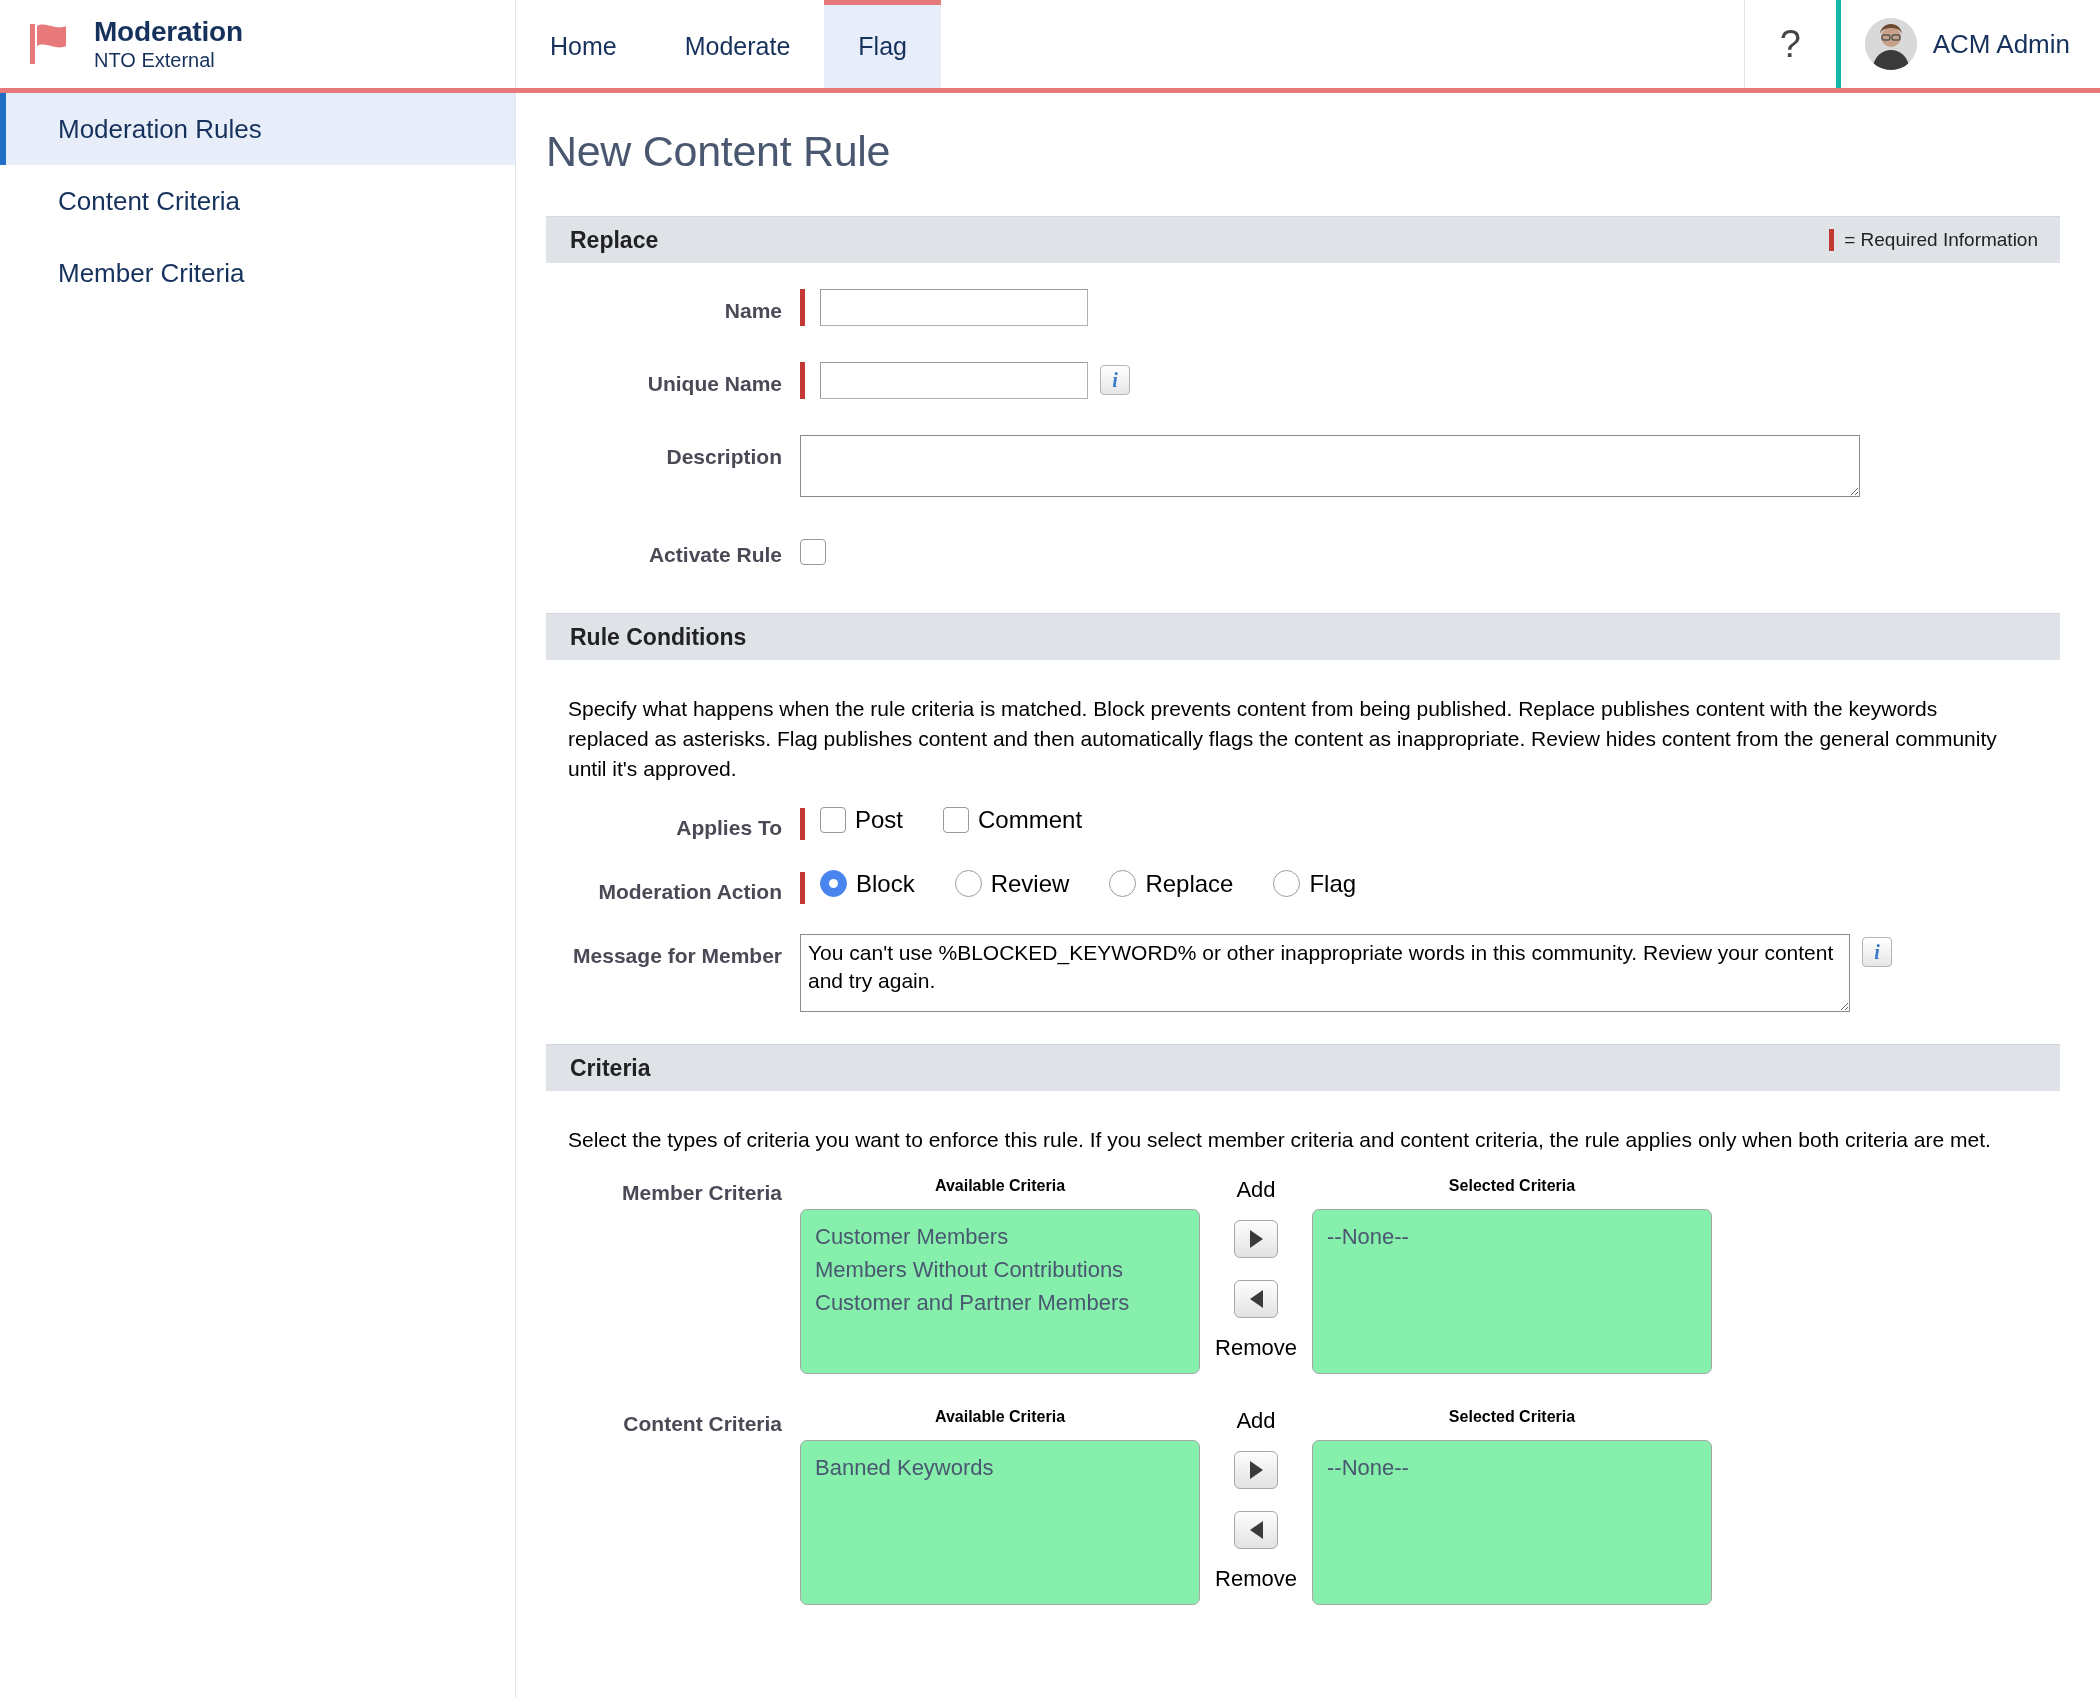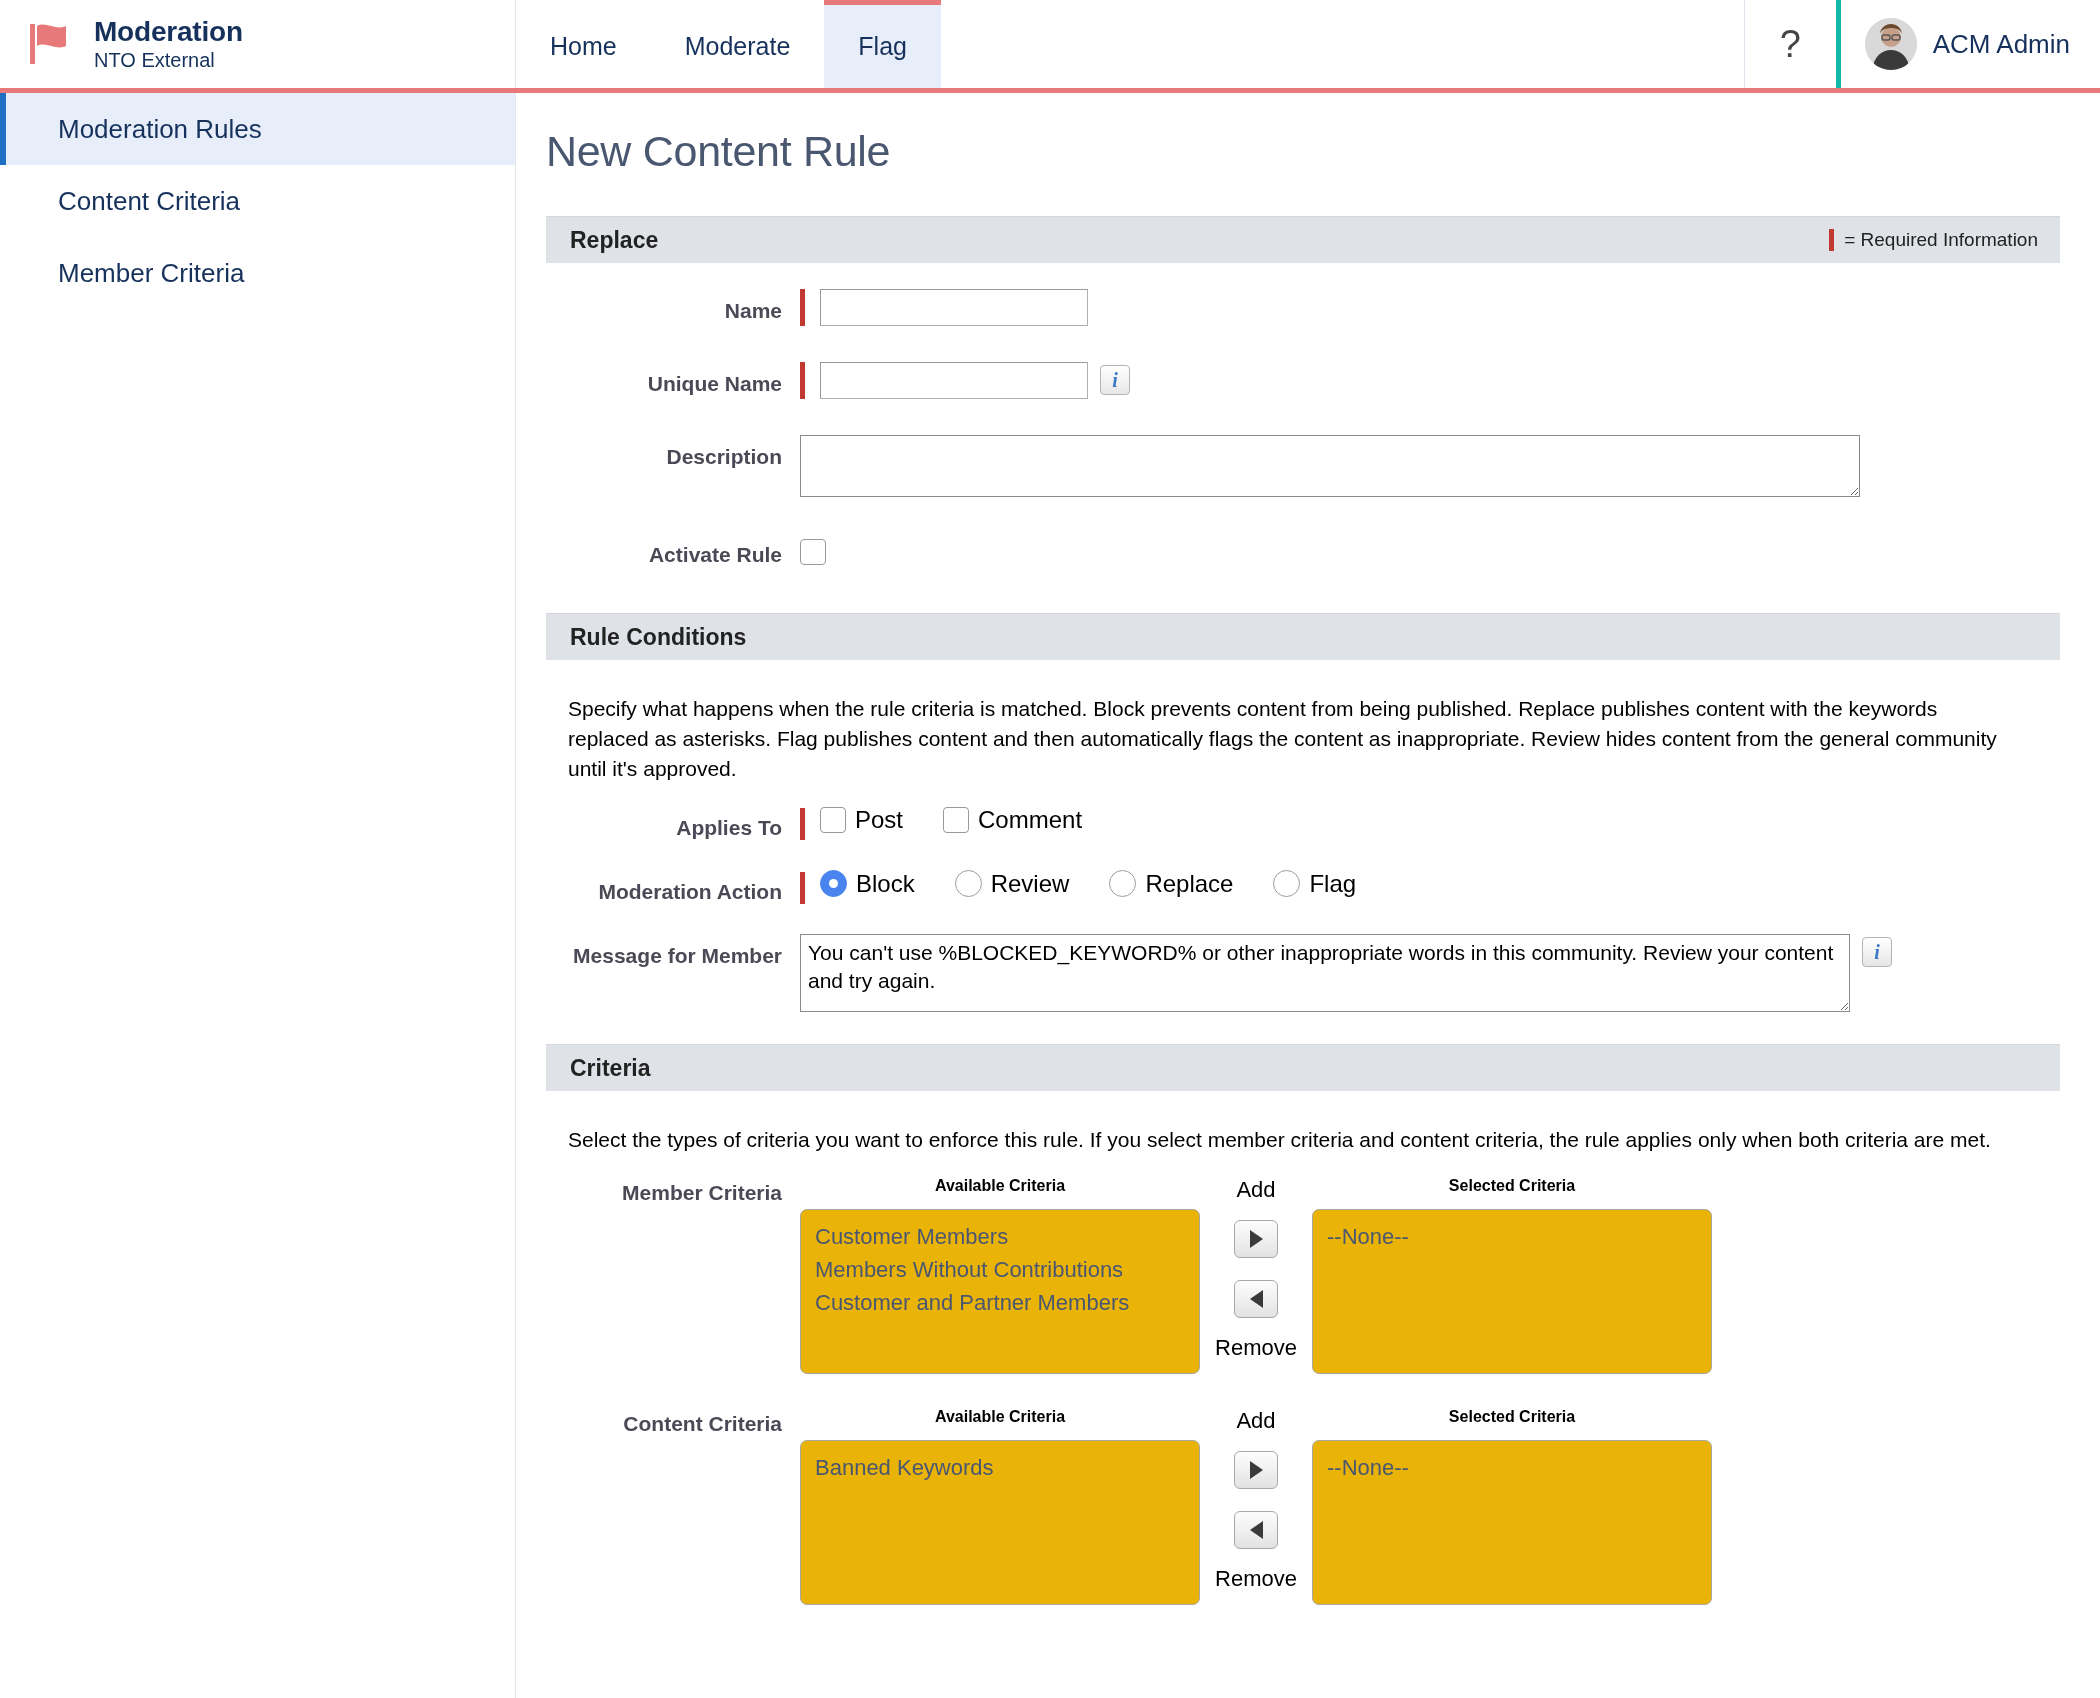--- a/index.html
+++ b/index.html
@@ -295,21 +295,21 @@
     font-weight: bold;
     color: #000;
     margin-bottom: 14px;
     text-align: center;
   }
   .listbox {
     width: 400px;
     height: 165px;
     border: 1px solid #a7a7a7;
     border-radius: 7px;
-    background: #eab308;
+    background: #86efac;
     padding: 10px 0 0 0;
     overflow: hidden;
   }
   .listbox .opt {
     font-size: 22px;
     color: #4a5770;
     padding: 2px 14px;
     white-space: nowrap;
     cursor: pointer;
     line-height: 1.33;

